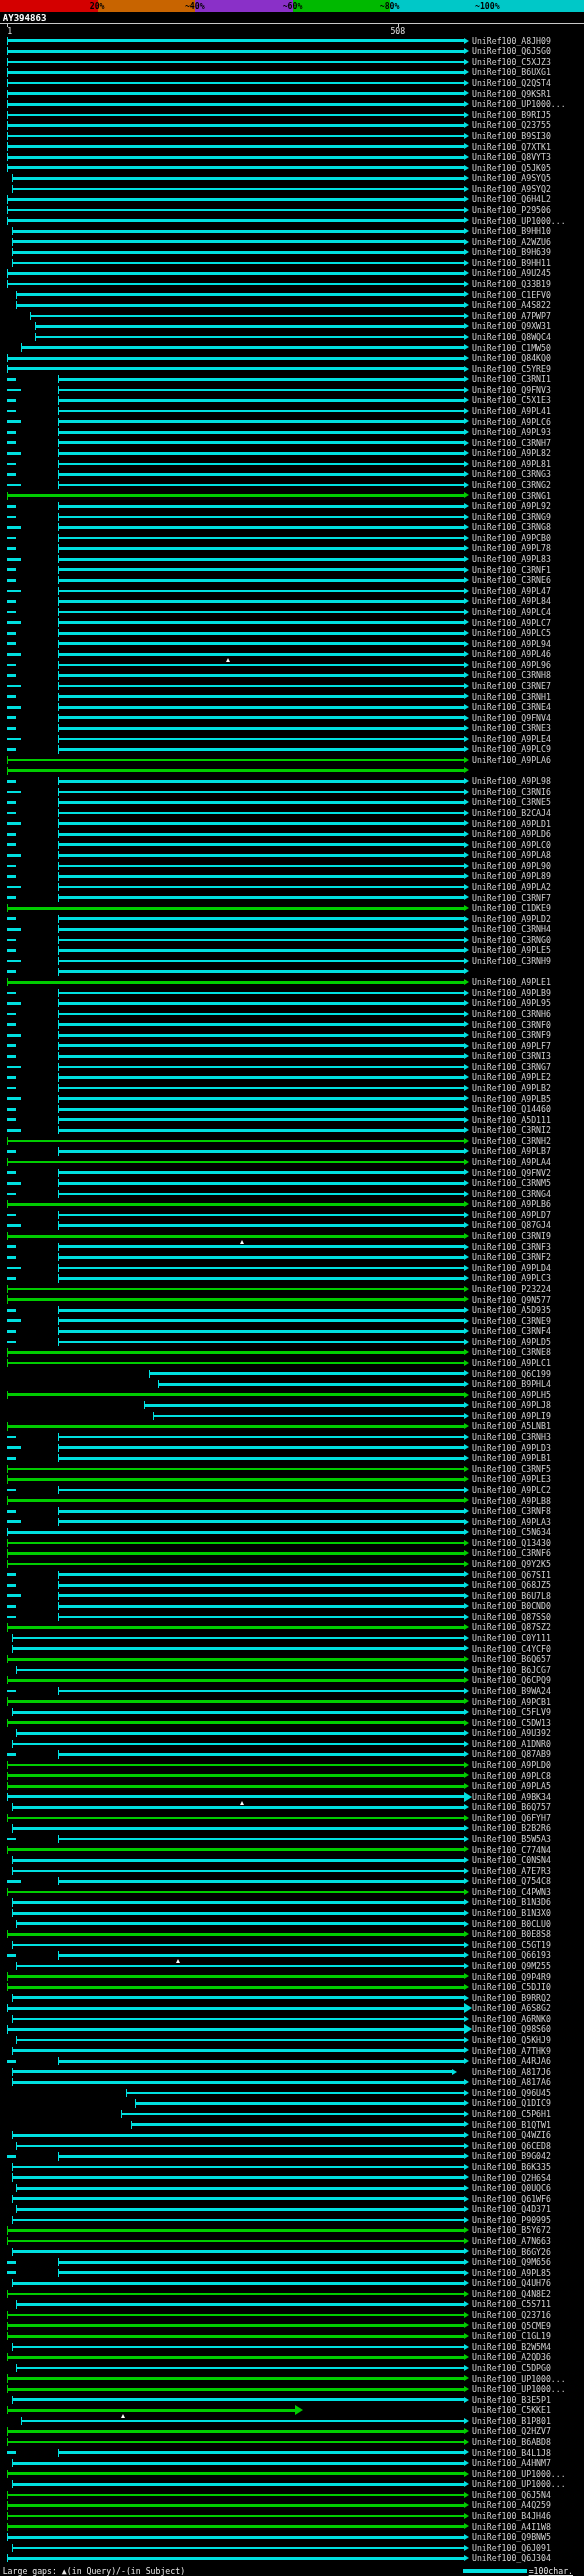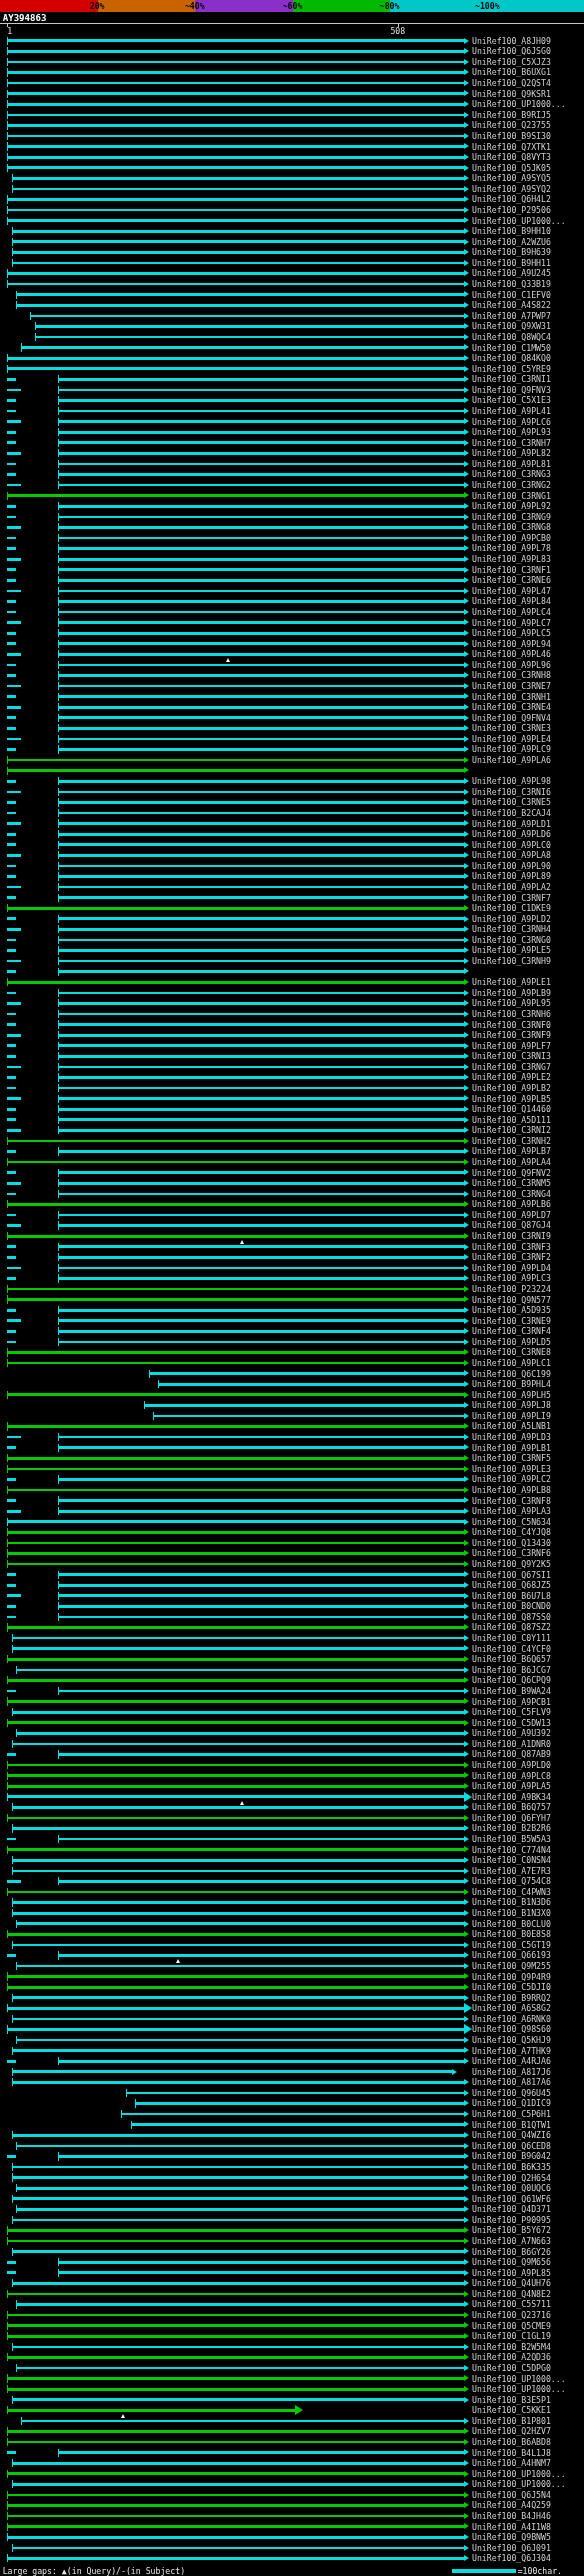--- a/index.html
+++ b/index.html
@@ -18,21 +18,21 @@
   .row{flex:1;display:flex;min-height:0;}
   .plot{flex:1;position:relative;margin-left:7.3px;margin-right:8.2px;}
   .lbl{width:113px;font-size:8.2px;line-height:9.1px;color:#d0d0d0;display:flex;align-items:center;white-space:nowrap;overflow:hidden;}
   .bar{position:absolute;top:50%;margin-top:-1.8px;height:2.7px;}
   .tick{position:absolute;top:50%;margin-top:-4.6px;width:0.9px;height:8.2px;}
   .arrow{position:absolute;top:50%;margin-top:-3.7px;width:0;height:0;border-top:3.7px solid transparent;border-bottom:3.7px solid transparent;border-left:5.5px solid #00e0e0;}
   .arrow.big{margin-top:-5.5px;border-top-width:5.5px;border-bottom-width:5.5px;border-left-width:8.2px;}
   .gapmark{position:absolute;top:50%;margin-top:-7.3px;width:0;height:0;border-left:2.7px solid transparent;border-right:2.7px solid transparent;border-bottom:4.6px solid #ffffff;}
   .footer{height:14.6px;position:relative;font-size:8.2px;color:#e8e8e8;}
   .fleft{position:absolute;left:2.7px;top:2.7px;}
-  .fright{position:absolute;right:23px;top:2.7px;display:flex;align-items:center;}
+  .fright{position:absolute;right:12px;top:2.7px;display:flex;align-items:center;text-decoration:underline;}
   .fbar{width:64px;height:3.7px;margin-right:1.8px;}
 </style>
 </head>
 <body>
 
 <div class="key">
     <div class="kseg" style="background: rgb(212, 0, 0);"></div>
     <div class="kseg" style="background: rgb(200, 100, 0);"></div>
     <div class="kseg" style="background: rgb(138, 48, 200);"></div>
     <div class="kseg" style="background: rgb(0, 185, 0);"></div>
@@ -1191,20 +1191,29 @@
     <div class="row">
       <div class="plot">
         <div class="bar" style="left: 0%; width: 100%; background: rgb(0, 204, 0);"></div>
         <div class="tick" style="left: 0%; background: rgb(0, 204, 0);"></div>
         <div class="arrow" style="left: 100%; border-left-color: rgb(0, 204, 0);"></div>
       </div>
       <div class="lbl" style="color: rgb(208, 208, 208);">UniRef100_A5LNB1</div>
     </div>
     <div class="row">
       <div class="plot">
+        <div class="bar" style="left: 0%; width: 2%; background: rgb(0, 224, 224);"></div>
+        <div class="bar" style="left: 11%; width: 89%; background: rgb(0, 224, 224);"></div>
+        <div class="tick" style="left: 11%; background: rgb(0, 224, 224);"></div>
+        <div class="arrow" style="left: 100%; border-left-color: rgb(0, 224, 224);"></div>
+      </div>
+      <div class="lbl" style="color: rgb(208, 208, 208);">UniRef100_C3RNH3</div>
+    </div>
+    <div class="row">
+      <div class="plot">
         <div class="bar" style="left: 0%; width: 3%; background: rgb(0, 224, 224);"></div>
         <div class="bar" style="left: 11%; width: 89%; background: rgb(0, 224, 224);"></div>
         <div class="tick" style="left: 11%; background: rgb(0, 224, 224);"></div>
         <div class="arrow" style="left: 100%; border-left-color: rgb(0, 224, 224);"></div>
       </div>
       <div class="lbl" style="color: rgb(208, 208, 208);">UniRef100_A9PLD3</div>
     </div>
     <div class="row">
       <div class="plot">
         <div class="bar" style="left: 0%; width: 2%; background: rgb(0, 224, 224);"></div>
@@ -1265,28 +1274,20 @@
       </div>
       <div class="lbl" style="color: rgb(208, 208, 208);">UniRef100_A9PLA3</div>
     </div>
     <div class="row">
       <div class="plot">
         <div class="bar" style="left: 0%; width: 100%; background: rgb(0, 224, 224);"></div>
         <div class="tick" style="left: 0%; background: rgb(0, 224, 224);"></div>
         <div class="arrow" style="left: 100%; border-left-color: rgb(0, 224, 224);"></div>
       </div>
       <div class="lbl" style="color: rgb(208, 208, 208);">UniRef100_C5N634</div>
-    </div>
-    <div class="row">
-      <div class="plot">
-        <div class="bar" style="left: 0%; width: 100%; background: rgb(0, 204, 0);"></div>
-        <div class="tick" style="left: 0%; background: rgb(0, 204, 0);"></div>
-        <div class="arrow" style="left: 100%; border-left-color: rgb(0, 204, 0);"></div>
-      </div>
-      <div class="lbl" style="color: rgb(208, 208, 208);">UniRef100_C4YJQ8</div>
     </div>
     <div class="row">
       <div class="plot">
         <div class="bar" style="left: 0%; width: 100%; background: rgb(0, 204, 0);"></div>
         <div class="tick" style="left: 0%; background: rgb(0, 204, 0);"></div>
         <div class="arrow" style="left: 100%; border-left-color: rgb(0, 204, 0);"></div>
       </div>
       <div class="lbl" style="color: rgb(208, 208, 208);">UniRef100_Q13430</div>
     </div>
     <div class="row">

